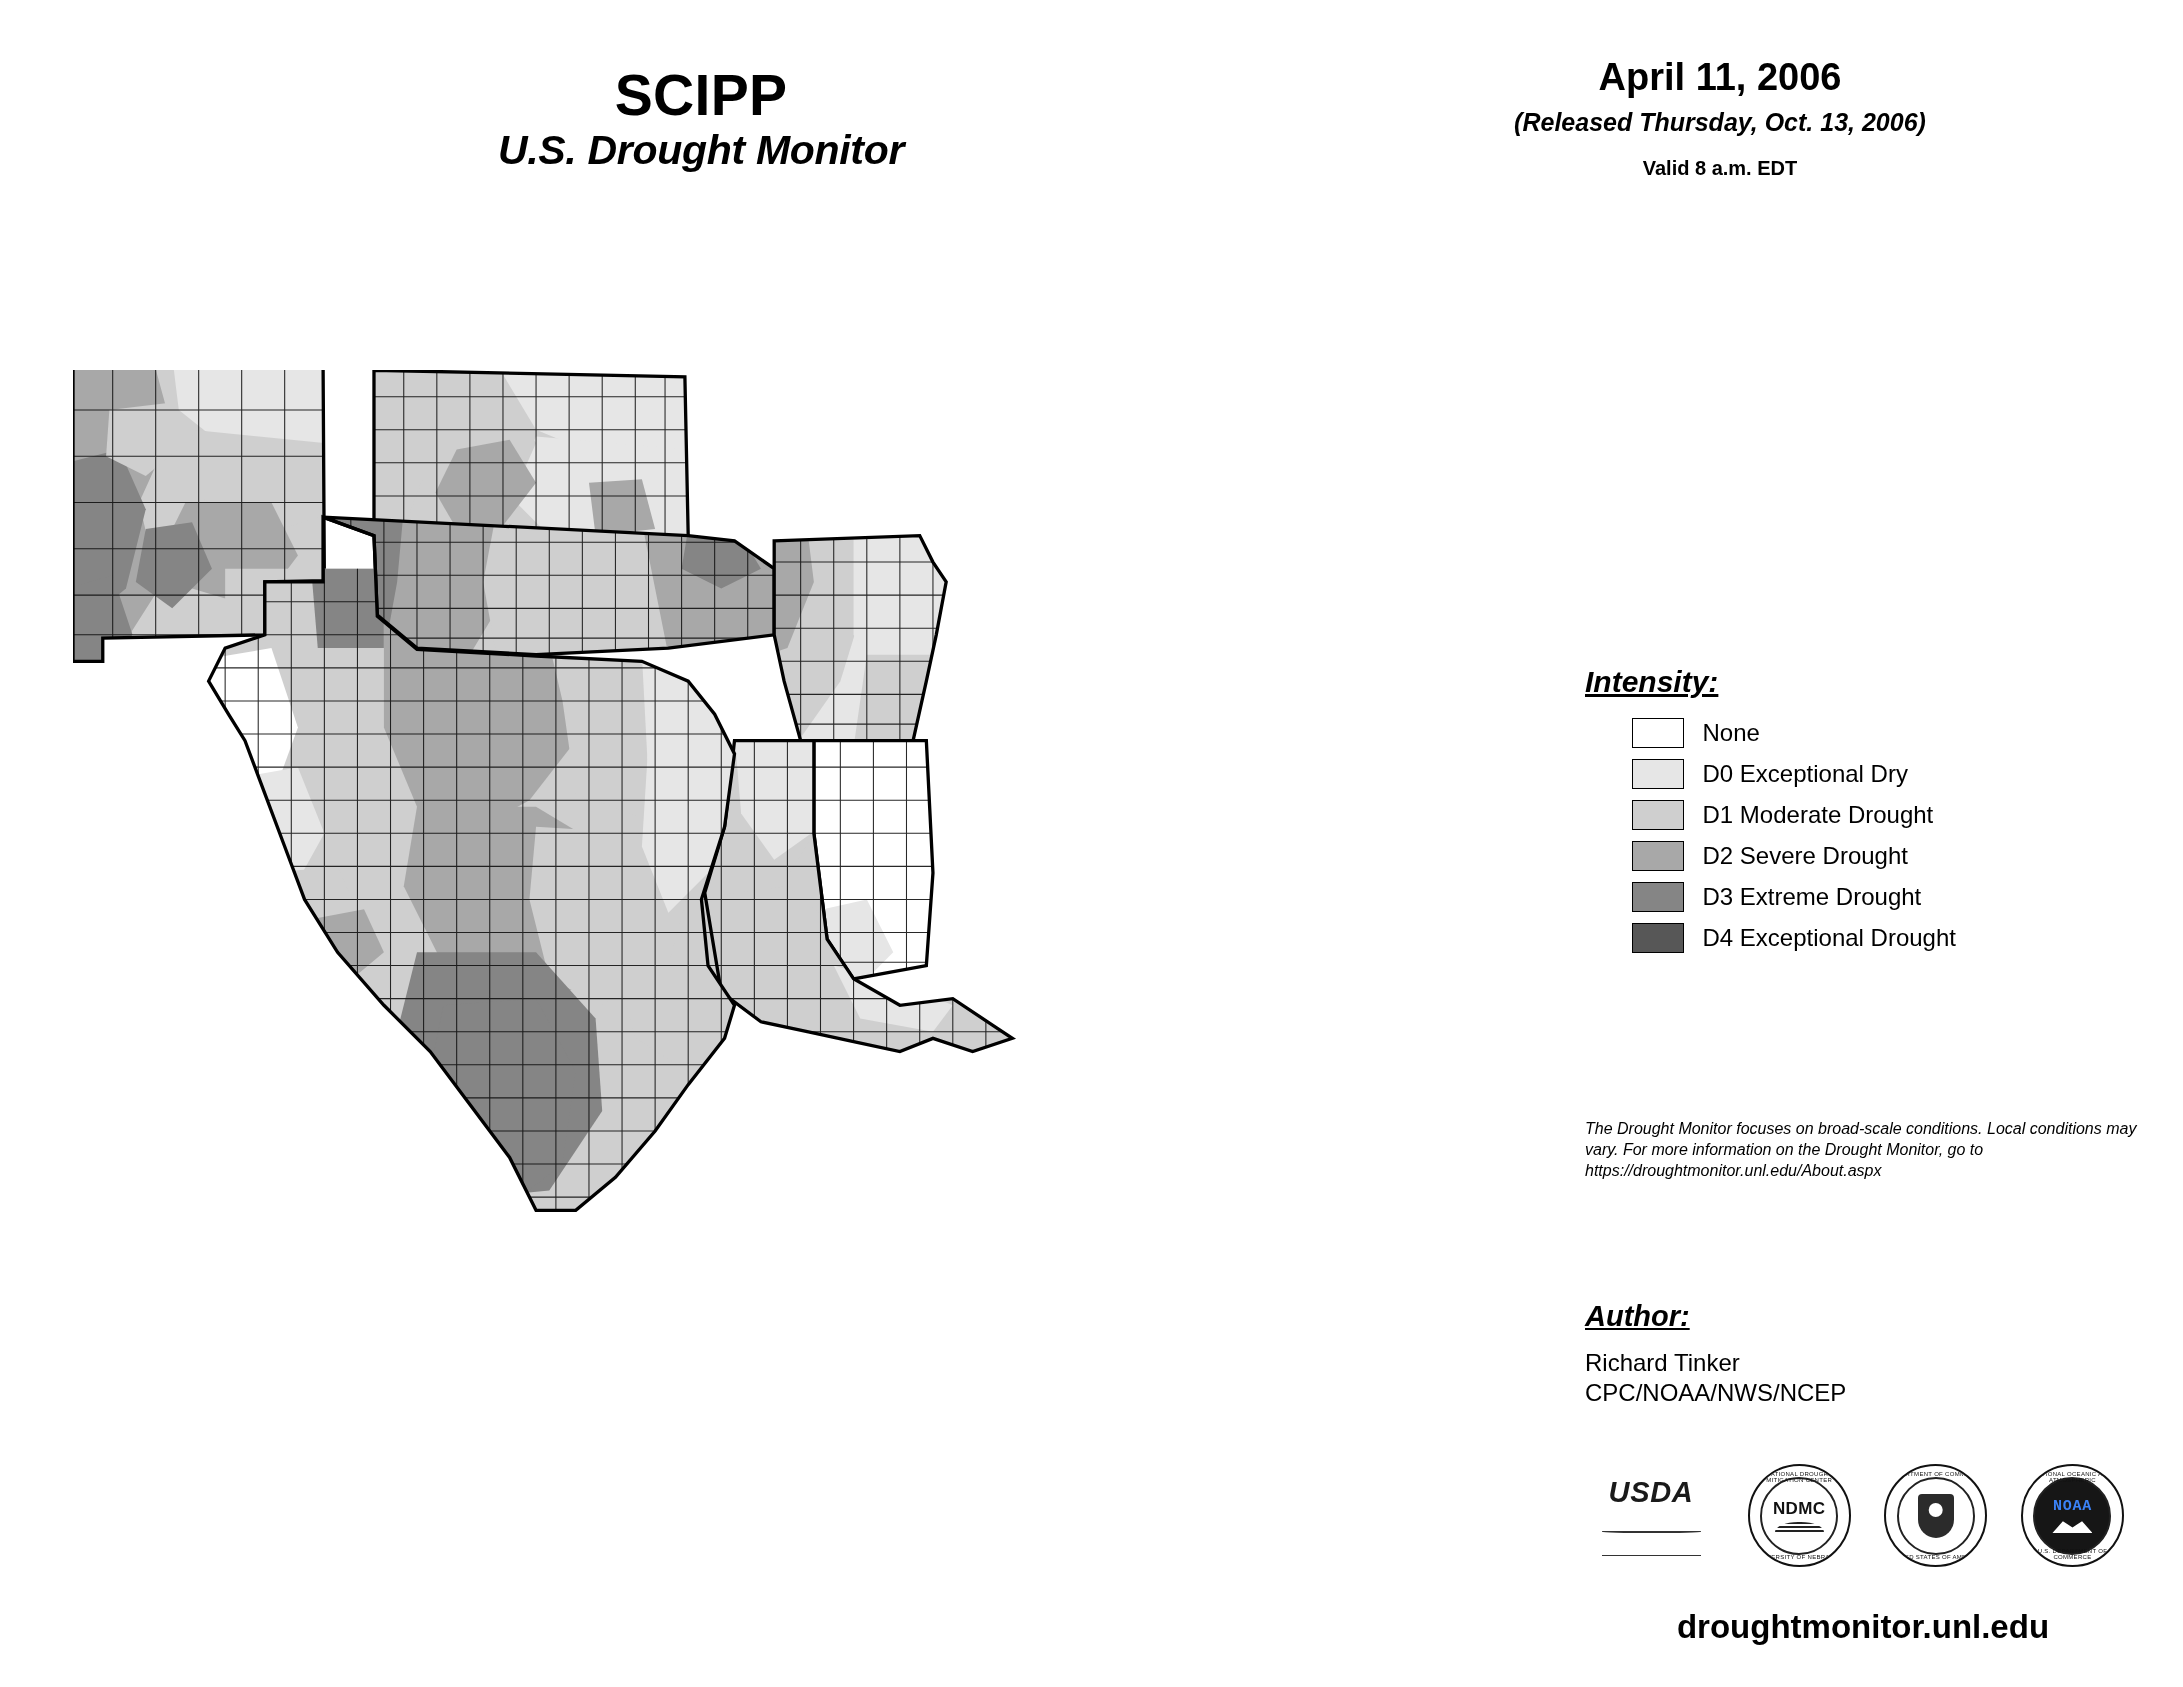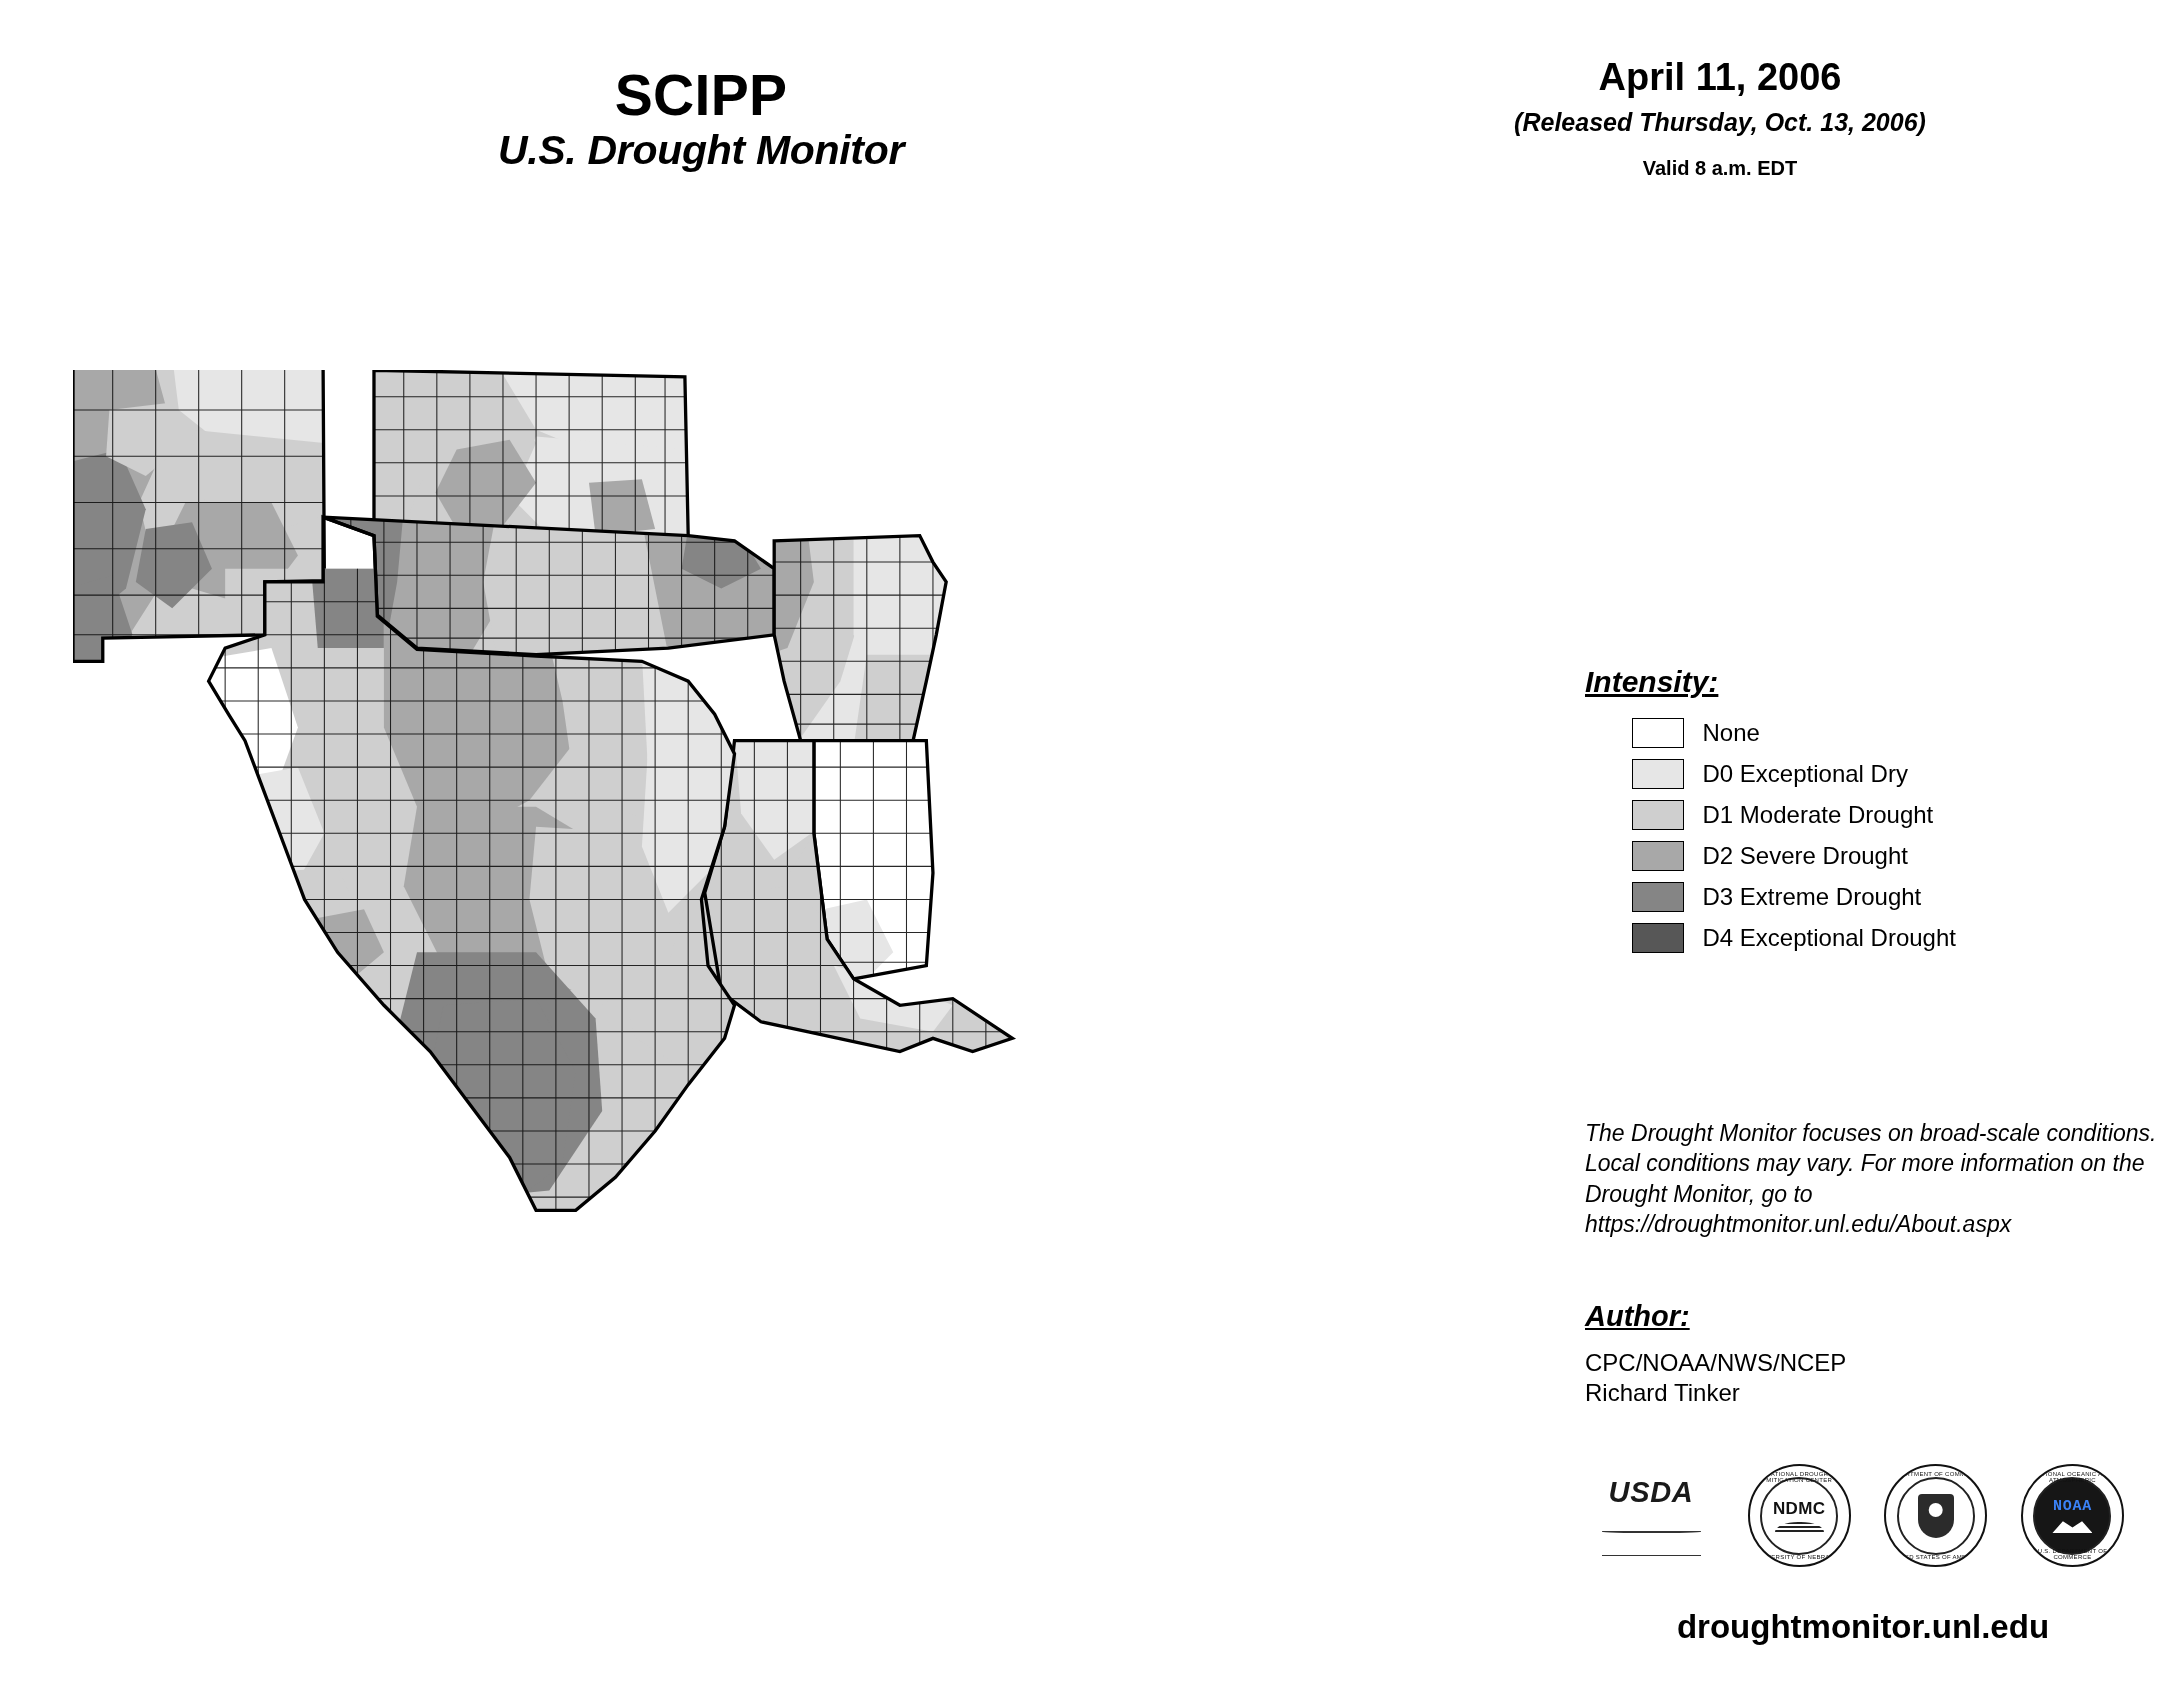--- a/index.html
+++ b/index.html
@@ -106,21 +106,21 @@
   .legend-label {
     font-size: 24px;
     line-height: 1;
   }
 
   #legend-note {
     position: absolute;
     left: 1585px;
     top: 1118px;
     width: 582px;
-    font-size: 23px;
+    font-size: 16px;
     font-style: italic;
     line-height: 1.32;
   }
 
   
   #author-block {
     position: absolute;
     left: 1585px;
     top: 1300px;
     width: 529px;
@@ -487,22 +487,22 @@
   <div class="legend-row">
     <span class="legend-swatch" style="background:#575757"></span>
     <span class="legend-label">D4 Exceptional Drought</span>
   </div>
 </div>
 
 <div id="legend-note">The Drought Monitor focuses on broad-scale conditions. Local conditions may vary. For more information on the Drought Monitor, go to https://droughtmonitor.unl.edu/About.aspx</div>
 
 <div id="author-block">
   <div id="author-title">Author:</div>
+  <div class="author-line">Richard Tinker</div>
   <div class="author-line">CPC/NOAA/NWS/NCEP</div>
-  <div class="author-line">Richard Tinker</div>
 </div>
 
 <div id="logo-strip">
 
   <div class="logo" id="usda-logo">
     <div id="usda-text">USDA</div>
     <div id="usda-swoosh"></div>
     <div id="usda-rule"></div>
   </div>
 

